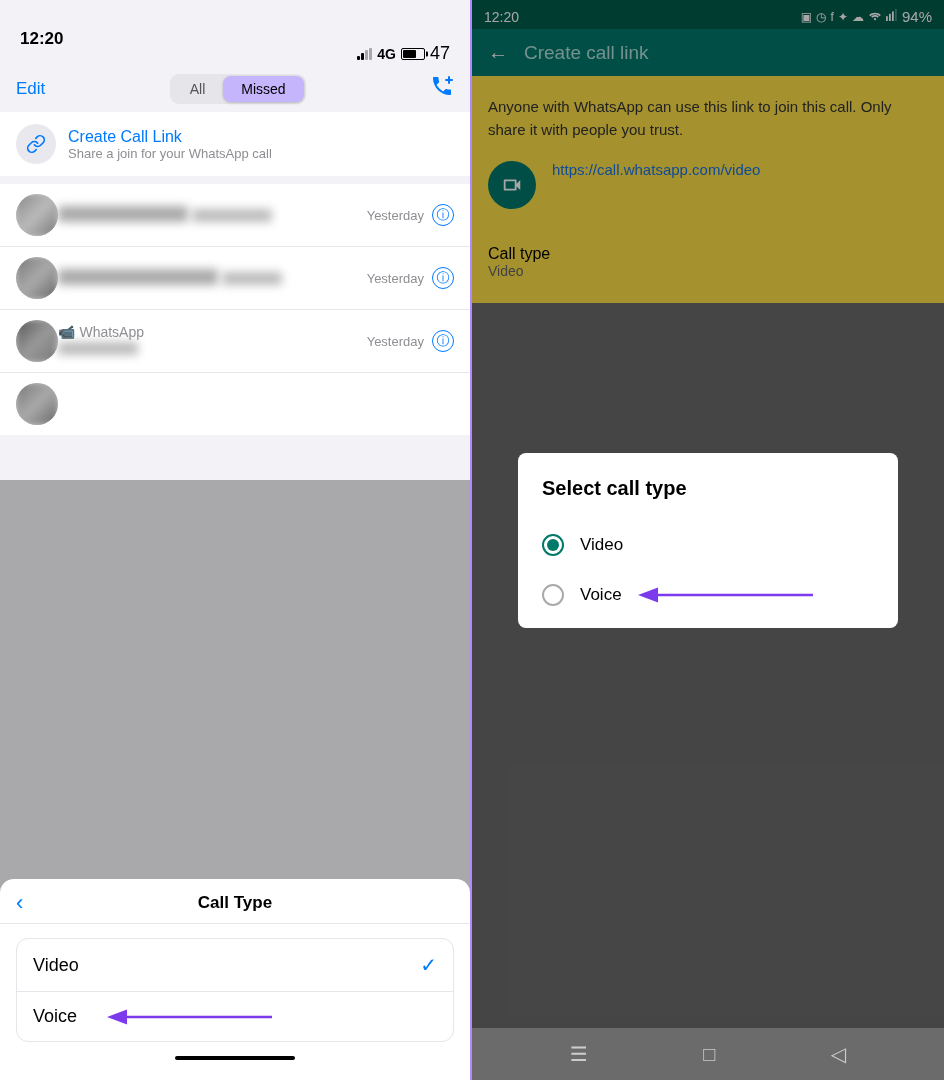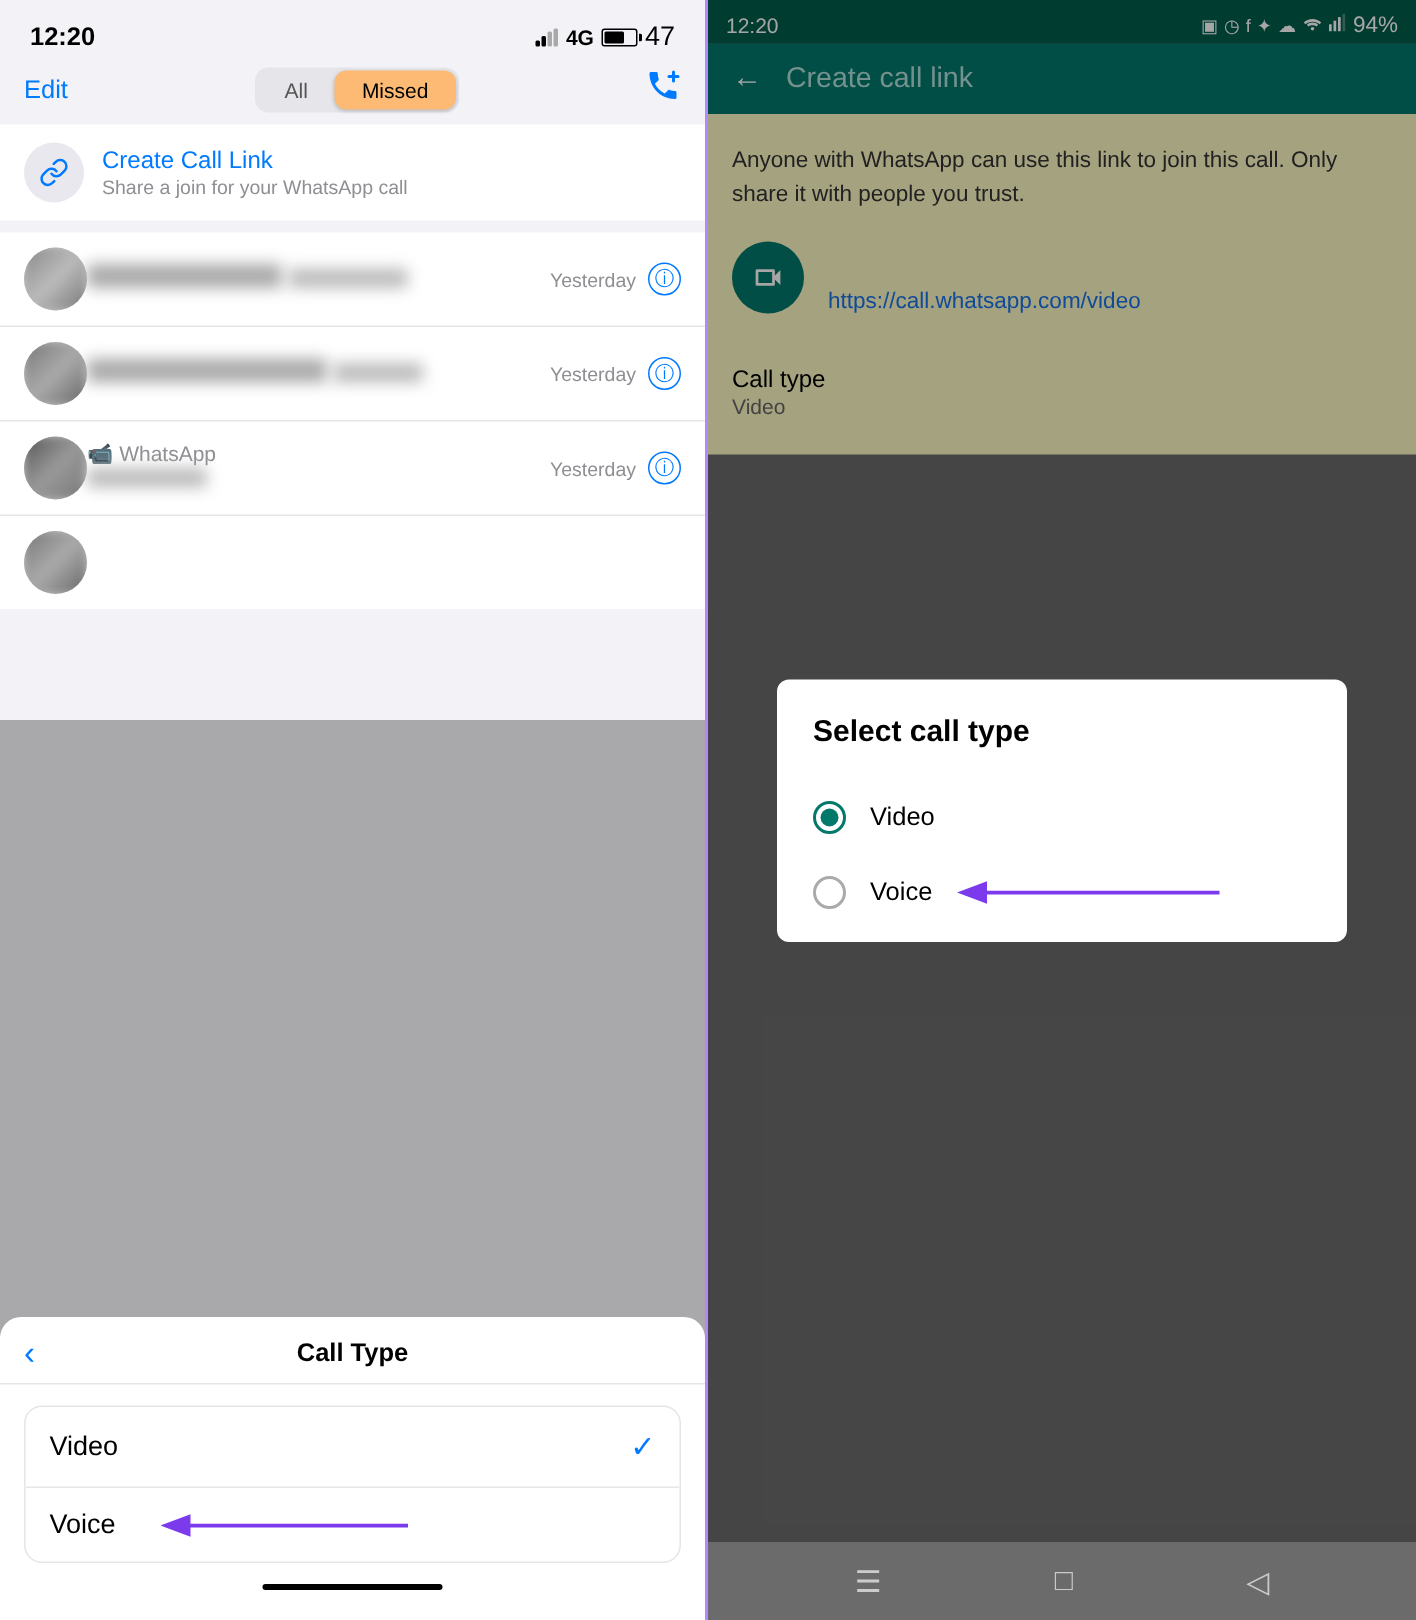--- a/index.html
+++ b/index.html
@@ -33,20 +33,21 @@
       font-size: 17px;
       font-weight: 600;
       color: #000;
     }
     .ios-status-icons {
       display: flex;
       align-items: center;
       gap: 5px;
       font-size: 13px;
       color: #000;
+      margin-top: 29px;
     }
     .signal-bars {
       display: flex;
       align-items: flex-end;
       gap: 1px;
       height: 12px;
     }
     .signal-bars span {
       width: 3px;
       background: #000;
@@ -97,21 +98,21 @@
       border-radius: 9px;
       padding: 2px;
     }
     .ios-filter-tab {
       padding: 5px 18px;
       border-radius: 8px;
       font-size: 14px;
       color: #555;
     }
     .ios-filter-tab.active {
-      background: #fdba74;
+      background: #c4b5fd;
       color: #000;
       font-weight: 500;
       box-shadow: 0 1px 3px rgba(0,0,0,0.2);
     }
     .ios-add-call-btn {
       color: #007aff;
       font-size: 22px;
     }
 
     .ios-calls-title {
@@ -335,32 +336,32 @@
       color: #fff;
       font-size: 20px;
     }
     .android-header-title {
       color: #b2dfdb;
       font-size: 19px;
       font-weight: 400;
     }
 
     .android-content {
-      background: #fef9c3;
+      background: #fde047;
       padding: 20px 16px 16px;
     }
     .android-description {
       font-size: 15px;
       color: #333;
       line-height: 1.5;
       margin-bottom: 20px;
     }
     .android-link-row {
       display: flex;
-      align-items: flex-end;
+      align-items: flex-start;
       gap: 16px;
       margin-bottom: 20px;
     }
     .android-video-icon {
       width: 48px;
       height: 48px;
       background: #00796b;
       border-radius: 50%;
       display: flex;
       align-items: center;

